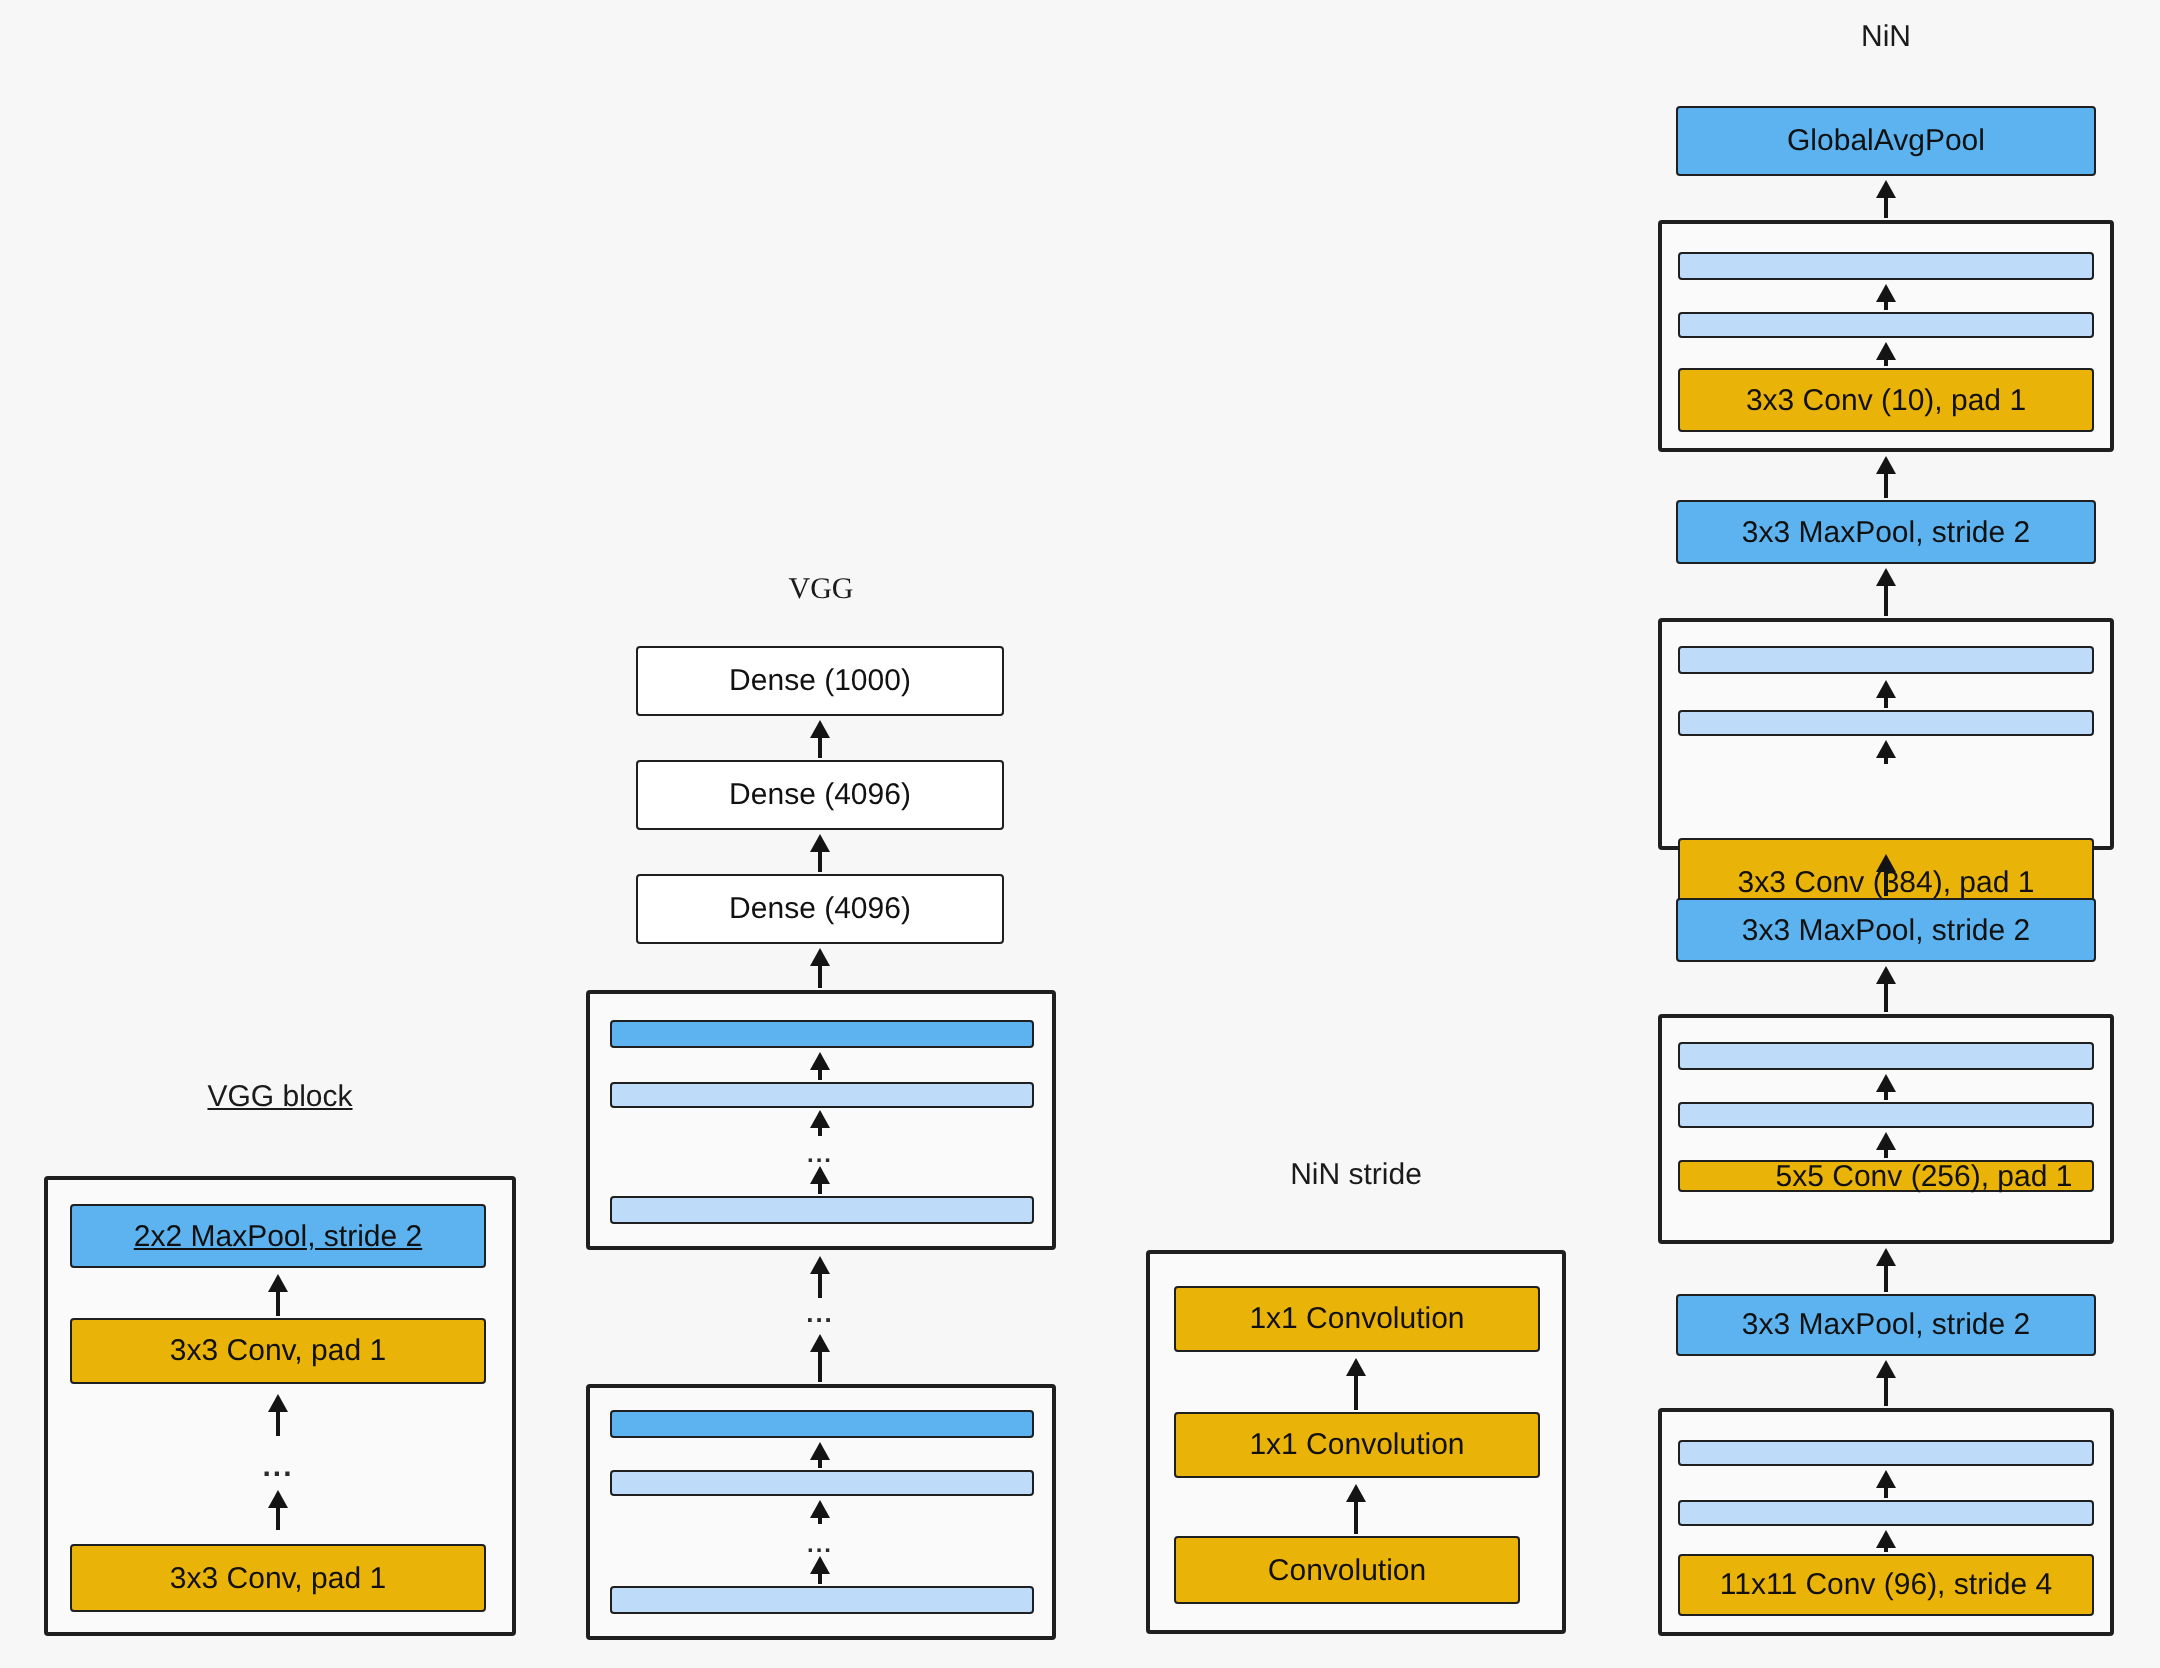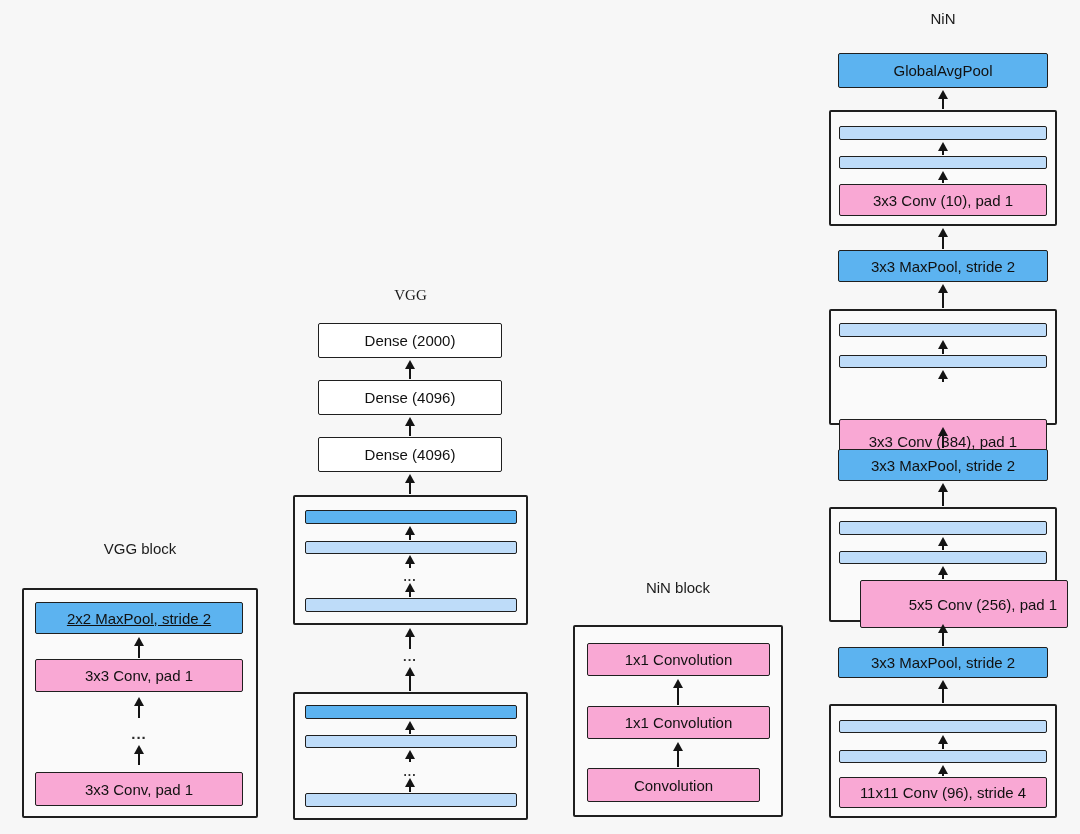--- a/index.html
+++ b/index.html
@@ -12,21 +12,21 @@
     position:absolute;font-size:15px;color:#1b1b1b;text-align:center;line-height:18px;
   }
   .frame{
     position:absolute;border:2px solid #1f1f1f;background:#fafafa;border-radius:2px;
   }
   .node{
     position:absolute;border:1.5px solid #1f1f1f;border-radius:2px;
     display:flex;align-items:center;justify-content:center;
     font-size:15px;color:#111;white-space:nowrap;
   }
-  .node.light{background:#f9a8d4;text-align:center;}
+  .node.light{background:#eab308;text-align:center;}
   .node.dark{background:#5cb3f0;}
   .node.white{background:#ffffff;}
   .bar{
     position:absolute;border:1.5px solid #1f1f1f;background:#bedcf9;border-radius:2px;
   }
   .bar.dark{background:#5cb3f0;}
   .arrow{position:absolute;width:2px;background:#141414;}
   .arrow::before{
     content:"";position:absolute;left:-4px;top:-8px;
     border-left:5px solid transparent;border-right:5px solid transparent;
@@ -36,36 +36,36 @@
     position:absolute;width:30px;text-align:center;font-size:15px;font-weight:700;
     color:#2b2b2b;letter-spacing:1px;line-height:16px;
   }
 </style>
 </head>
 <body>
 
 <div class="canvas">
 
   <div>
-    <div class="title" style="left:22px;top:540px;width:236px;">VGG block</div>
+    <div class="title" style="left:22px;top:540px;width:236px;text-decoration:underline;">VGG block</div>
     <div class="frame" style="left:22px;top:588px;width:236px;height:230px;"></div>
 
     <div class="node dark" style="left:35px;top:602px;width:208px;height:32px;text-decoration:underline;">2x2 MaxPool, stride 2</div>
     <div class="arrow" style="left:138px;top:645px;height:13px;"></div>
     <div class="node light" style="left:35px;top:659px;width:208px;height:33px;">3x3 Conv, pad 1</div>
     <div class="arrow" style="left:138px;top:705px;height:13px;"></div>
     <div class="dots" style="left:124px;top:726px;">...</div>
     <div class="arrow" style="left:138px;top:753px;height:12px;"></div>
     <div class="node light" style="left:35px;top:772px;width:208px;height:34px;">3x3 Conv, pad 1</div>
   </div>
 
   <div>
     <div class="title" style="left:293px;top:286px;width:235px;font-family:Liberation Serif, serif;">VGG</div>
 
-    <div class="node white" style="left:318px;top:323px;width:184px;height:35px;">Dense (2000)</div>
+    <div class="node white" style="left:318px;top:323px;width:184px;height:35px;">Dense (1000)</div>
     <div class="arrow" style="left:409px;top:368px;height:11px;"></div>
     <div class="node white" style="left:318px;top:380px;width:184px;height:35px;">Dense (4096)</div>
     <div class="arrow" style="left:409px;top:425px;height:11px;"></div>
     <div class="node white" style="left:318px;top:437px;width:184px;height:35px;">Dense (4096)</div>
     <div class="arrow" style="left:409px;top:482px;height:12px;"></div>
 
     <div class="frame" style="left:293px;top:495px;width:235px;height:130px;"></div>
     <div class="bar dark" style="left:305px;top:510px;width:212px;height:14px;"></div>
     <div class="arrow" style="left:409px;top:534px;height:6px;"></div>
     <div class="bar" style="left:305px;top:541px;width:212px;height:13px;"></div>
@@ -82,21 +82,21 @@
     <div class="bar dark" style="left:305px;top:705px;width:212px;height:14px;"></div>
     <div class="arrow" style="left:409px;top:729px;height:5px;"></div>
     <div class="bar" style="left:305px;top:735px;width:212px;height:13px;"></div>
     <div class="arrow" style="left:409px;top:758px;height:4px;"></div>
     <div class="dots" style="left:395px;top:764px;font-size:12px;">...</div>
     <div class="arrow" style="left:409px;top:786px;height:6px;"></div>
     <div class="bar" style="left:305px;top:793px;width:212px;height:14px;"></div>
   </div>
 
   <div>
-    <div class="title" style="left:573px;top:579px;width:210px;">NiN block</div>
+    <div class="title" style="left:573px;top:579px;width:210px;">NiN stride</div>
     <div class="frame" style="left:573px;top:625px;width:210px;height:192px;"></div>
 
     <div class="node light" style="left:587px;top:643px;width:183px;height:33px;">1x1 Convolution</div>
     <div class="arrow" style="left:677px;top:687px;height:18px;"></div>
     <div class="node light" style="left:587px;top:706px;width:183px;height:33px;">1x1 Convolution</div>
     <div class="arrow" style="left:677px;top:750px;height:17px;"></div>
     <div class="node light" style="left:587px;top:768px;width:173px;height:34px;">Convolution</div>
   </div>
 
   <div>
@@ -125,21 +125,21 @@
 
     <div class="arrow" style="left:942px;top:435px;height:13px;"></div>
     <div class="node dark" style="left:838px;top:449px;width:210px;height:32px;">3x3 MaxPool, stride 2</div>
     <div class="arrow" style="left:942px;top:491px;height:15px;"></div>
 
     <div class="frame" style="left:829px;top:507px;width:228px;height:115px;"></div>
     <div class="bar" style="left:839px;top:521px;width:208px;height:14px;"></div>
     <div class="arrow" style="left:942px;top:545px;height:5px;"></div>
     <div class="bar" style="left:839px;top:551px;width:208px;height:13px;"></div>
     <div class="arrow" style="left:942px;top:574px;height:5px;"></div>
-    <div class="node light" style="left:860px;top:580px;width:208px;height:48px;padding-left:38px;">5x5 Conv (256), pad 1</div>
+    <div class="node light" style="left:839px;top:580px;width:208px;height:16px;padding-left:38px;">5x5 Conv (256), pad 1</div>
 
     <div class="arrow" style="left:942px;top:632px;height:14px;"></div>
     <div class="node dark" style="left:838px;top:647px;width:210px;height:31px;">3x3 MaxPool, stride 2</div>
     <div class="arrow" style="left:942px;top:688px;height:15px;"></div>
 
     <div class="frame" style="left:829px;top:704px;width:228px;height:114px;"></div>
     <div class="bar" style="left:839px;top:720px;width:208px;height:13px;"></div>
     <div class="arrow" style="left:942px;top:743px;height:6px;"></div>
     <div class="bar" style="left:839px;top:750px;width:208px;height:13px;"></div>
     <div class="arrow" style="left:942px;top:773px;height:3px;"></div>

